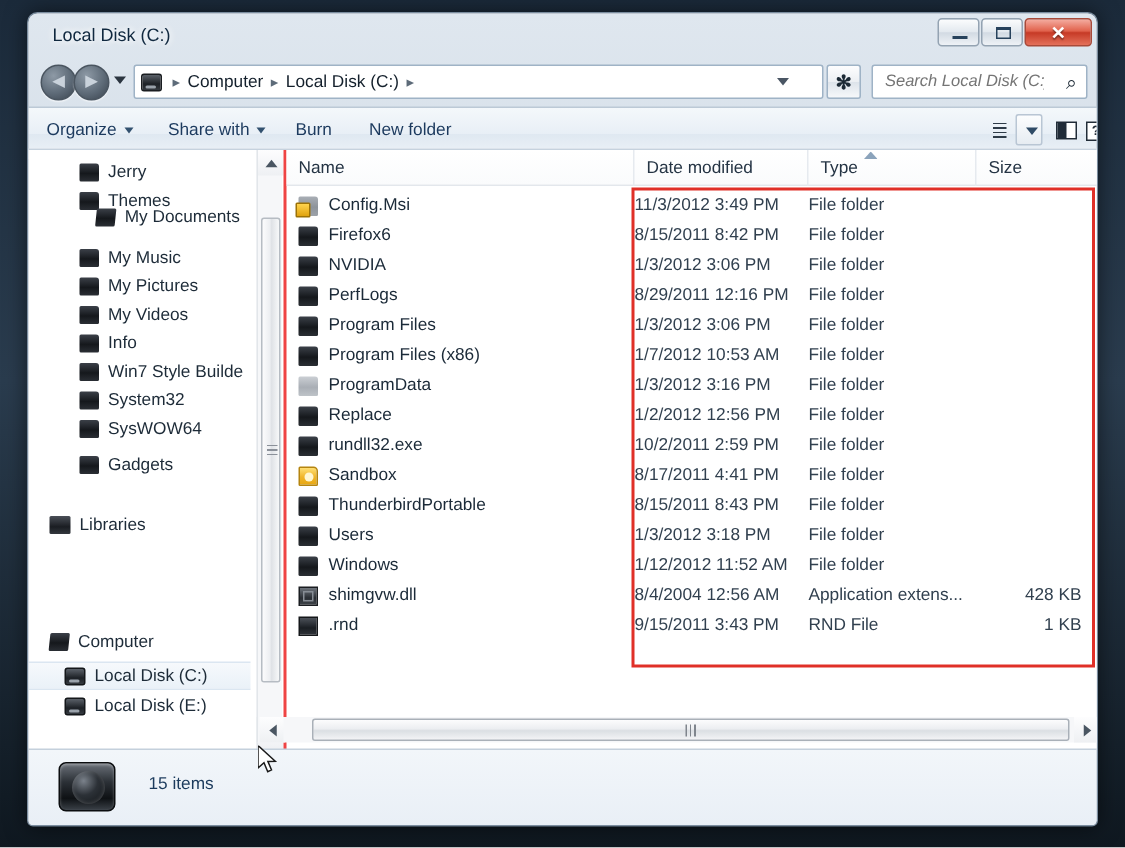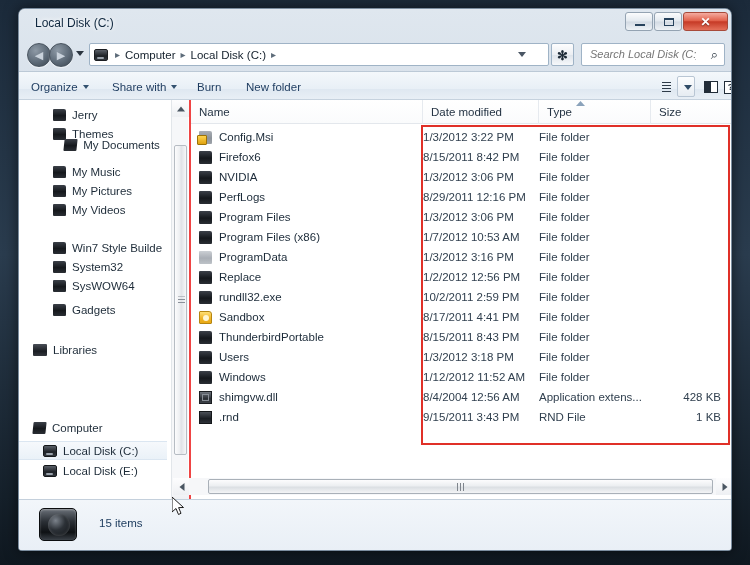--- a/index.html
+++ b/index.html
@@ -406,20 +406,24 @@
             <span>My Music</span>
           </div>
           <div class="tree-item" style="top: 81px; padding-left: 34px;">
             <span class="fld"></span>
             <span>My Pictures</span>
           </div>
           <div class="tree-item" style="top: 100px; padding-left: 34px;">
             <span class="fld"></span>
             <span>My Videos</span>
           </div>
+          <div class="tree-item" style="top: 119px; padding-left: 34px;">
+            <span class="fld"></span>
+            <span>Info</span>
+          </div>
           <div class="tree-item" style="top: 138px; padding-left: 34px;">
             <span class="fld"></span>
             <span>Win7 Style Builde</span>
           </div>
           <div class="tree-item" style="top: 157px; padding-left: 34px;">
             <span class="fld"></span>
             <span>System32</span>
           </div>
           <div class="tree-item" style="top: 176px; padding-left: 34px;">
             <span class="fld"></span>
@@ -474,21 +478,21 @@
             <div class="col" style="left: 460px; width: 84px; border-right: none;">
               <span>Size</span>
             </div>
           </div>
         <div id="redbox" style="border-color: rgb(224, 48, 40);"></div>
       <div class="row" style="top: 27px;">
             <span class="nm">
               <span class="ricon folder-lock"></span>
               <span>Config.Msi</span>
             </span>
-            <span class="dt">1/3/2012 3:22 PM</span>
+            <span class="dt">11/3/2012 3:49 PM</span>
             <span class="tp">File folder</span>
             <span class="sz"></span>
           </div>
           <div class="row" style="top: 47px;">
             <span class="nm">
               <span class="ricon folder"></span>
               <span>Firefox6</span>
             </span>
             <span class="dt">8/15/2011 8:42 PM</span>
             <span class="tp">File folder</span>

